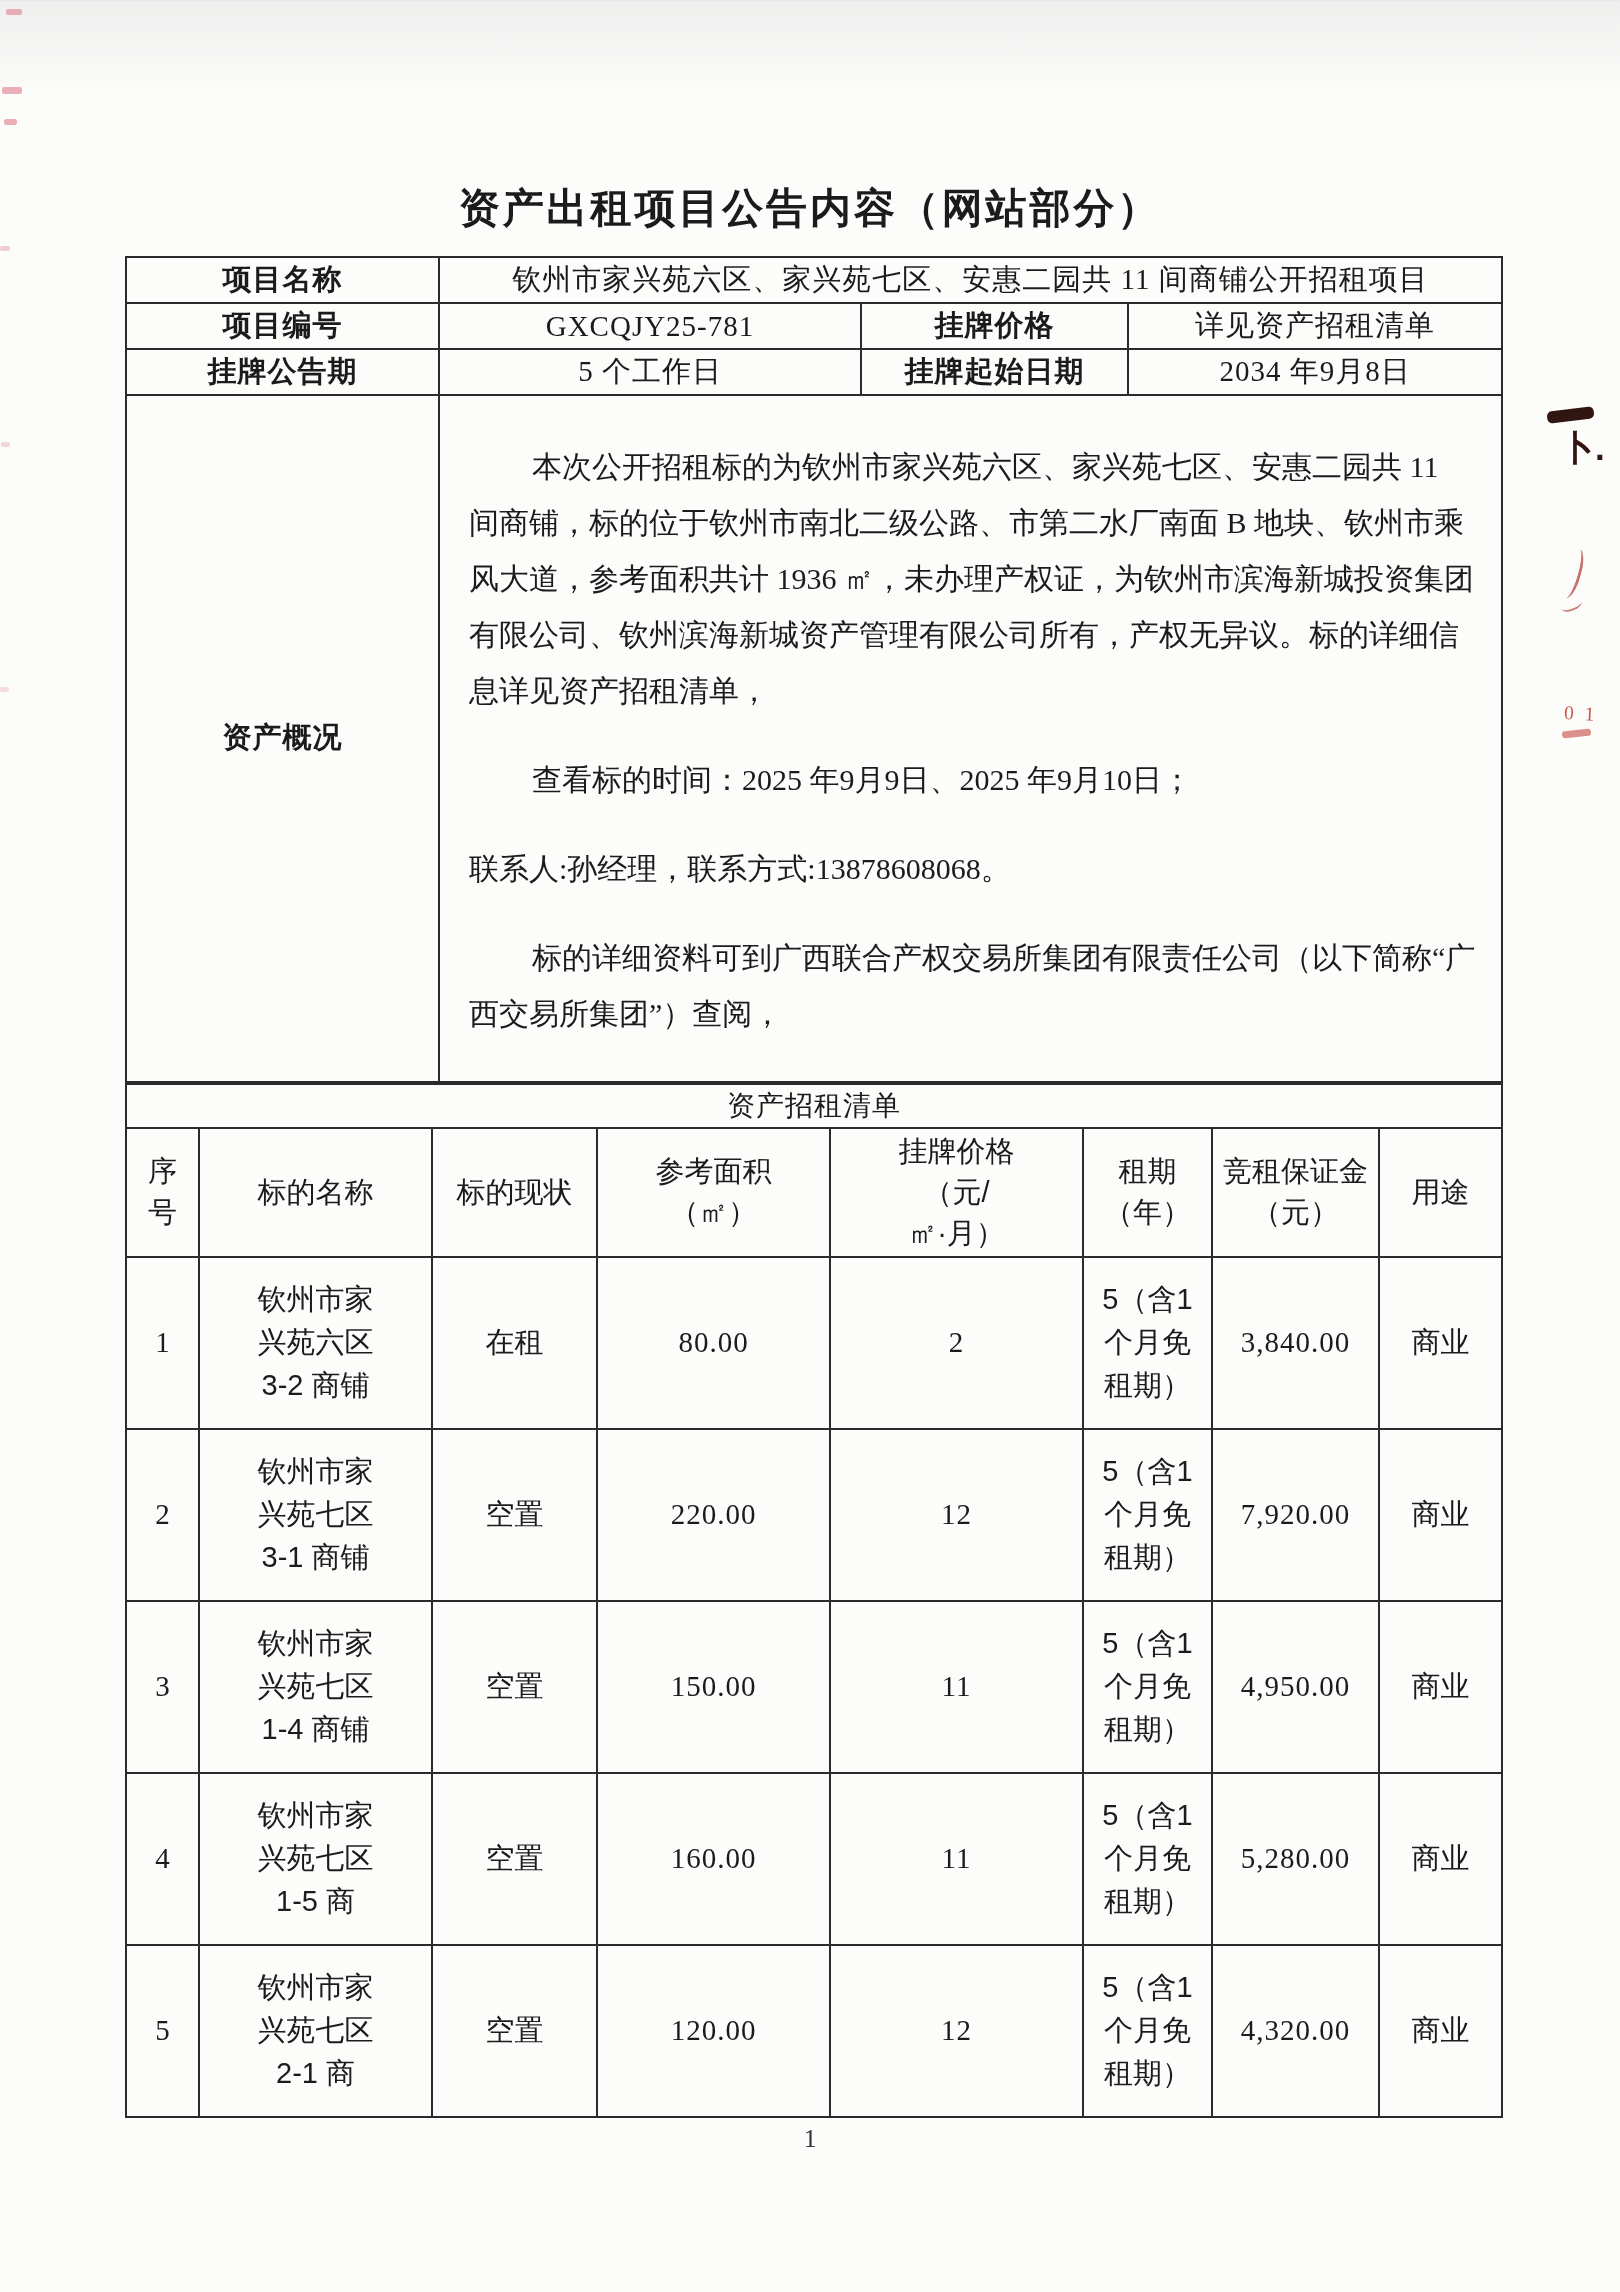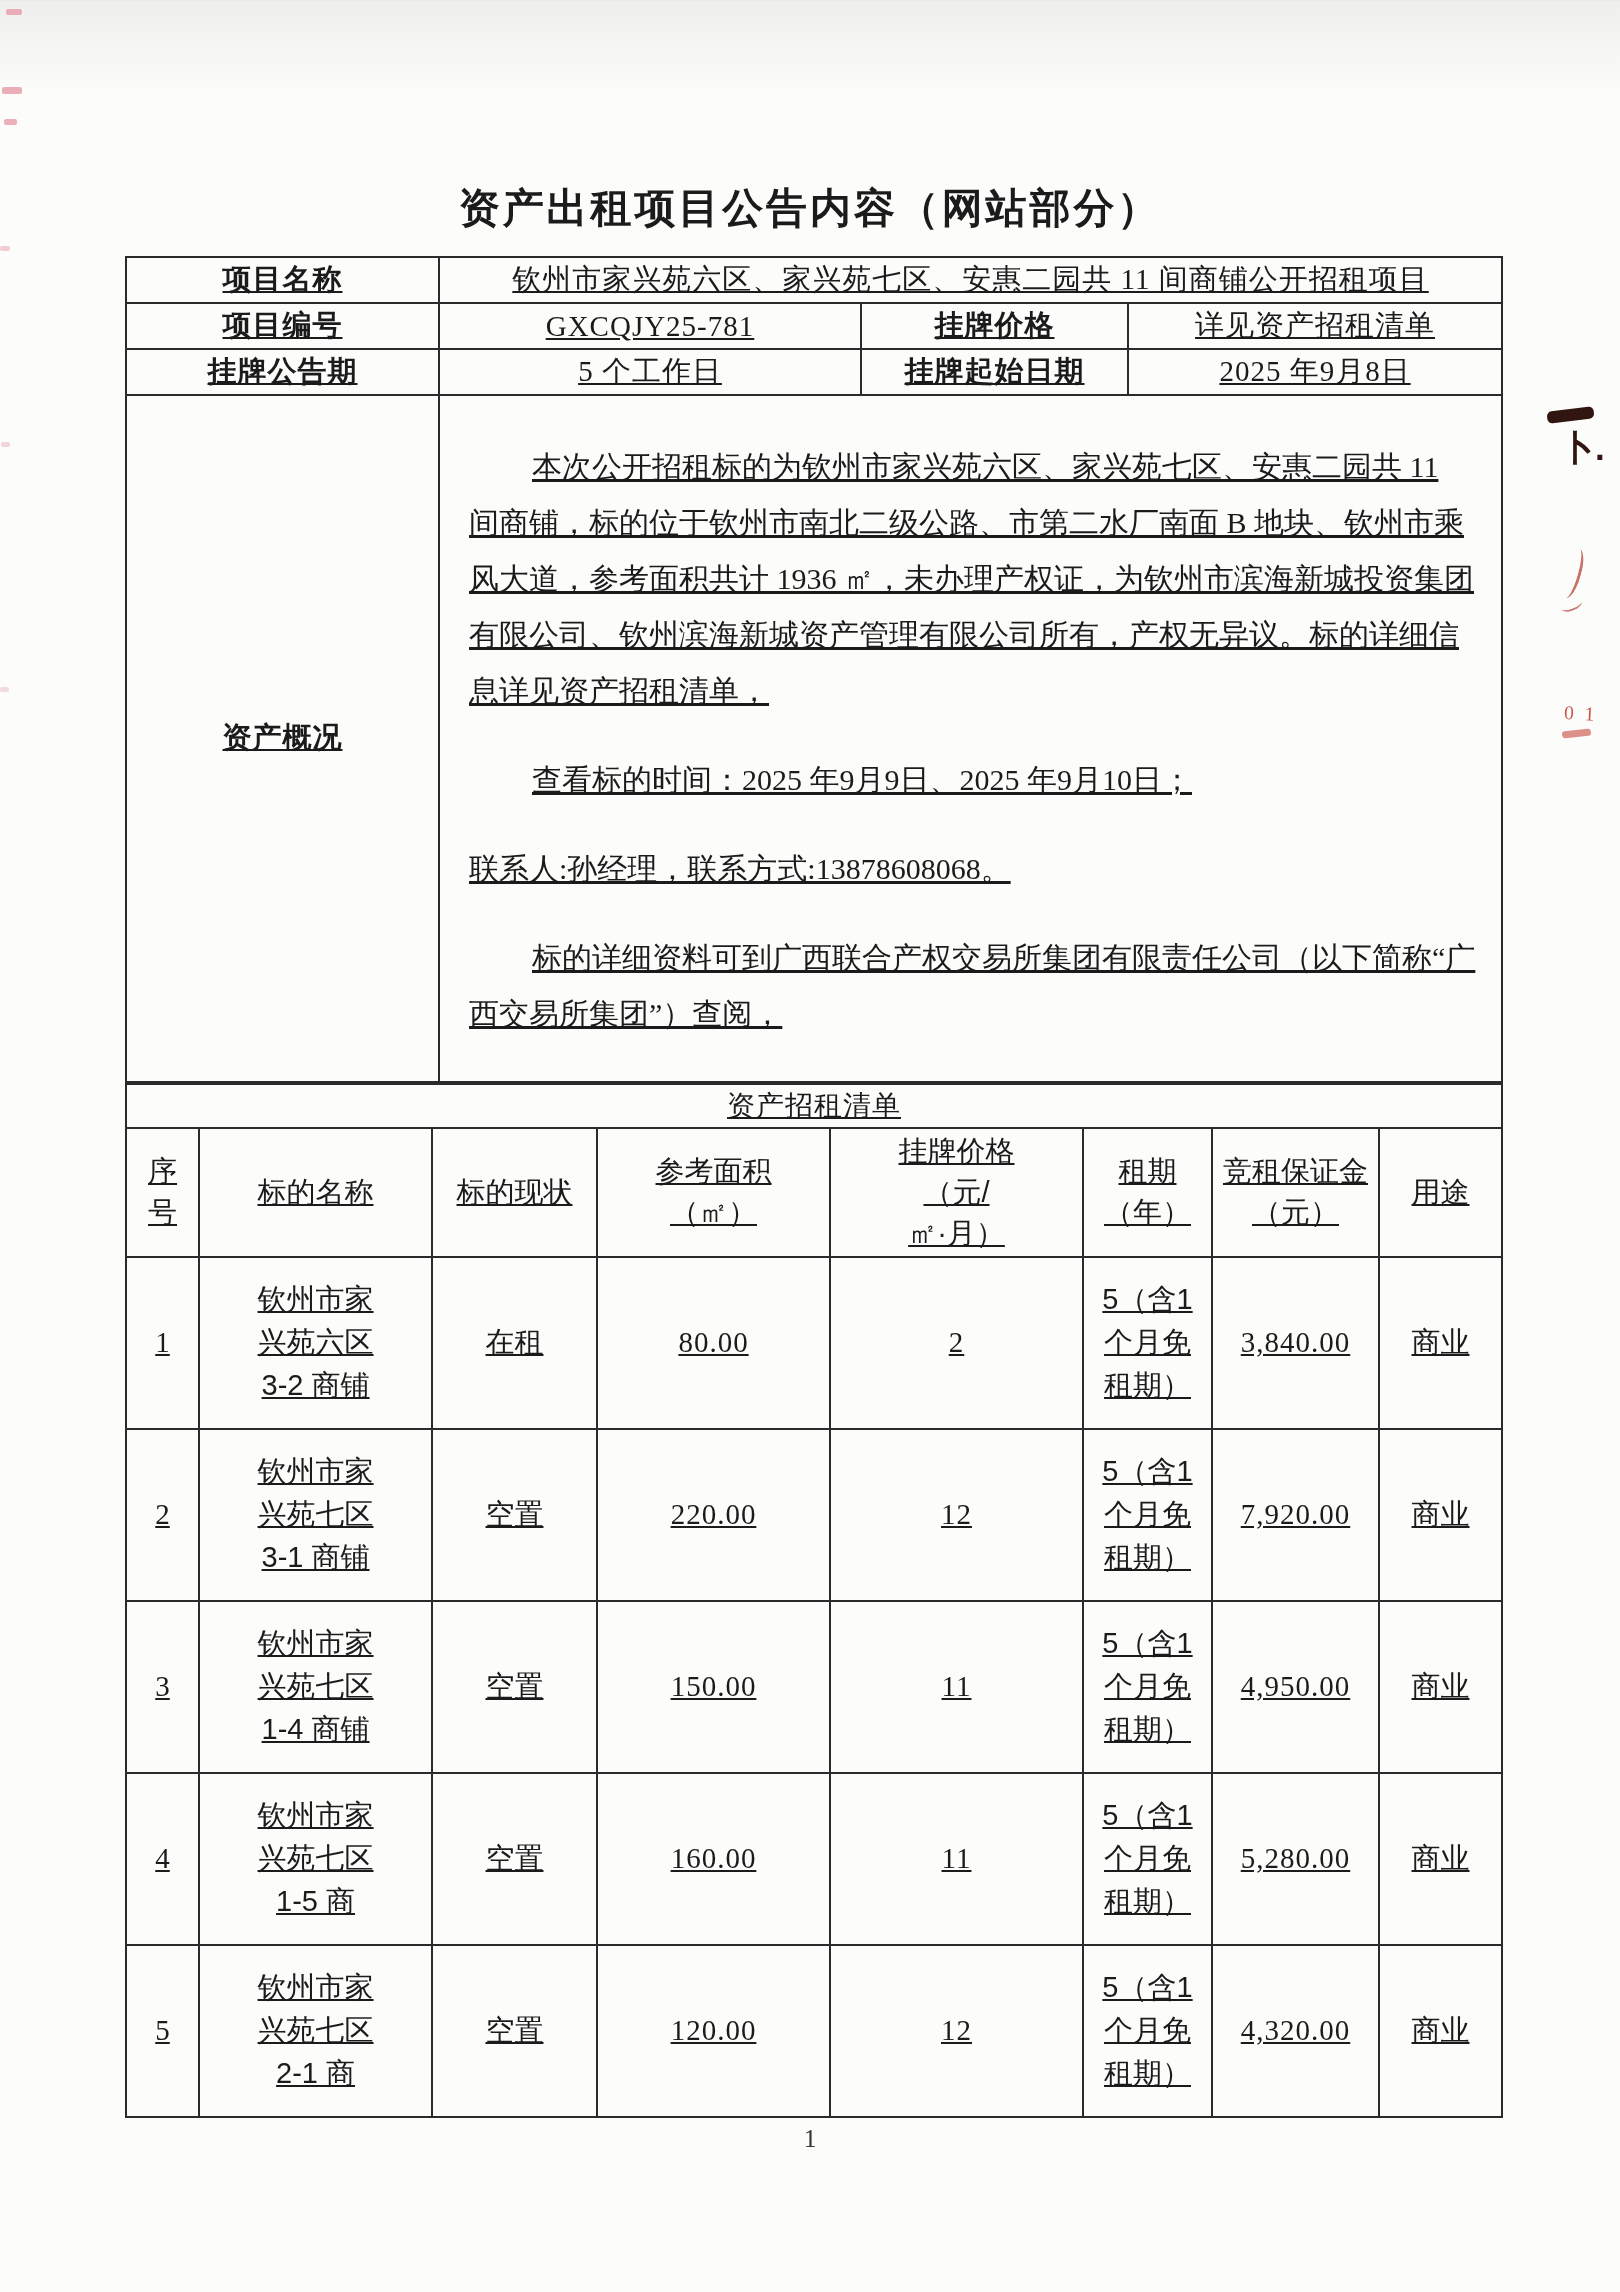--- a/index.html
+++ b/index.html
@@ -25,21 +25,21 @@
   .tables { position:absolute; left:125px; top:255px; width:1376px; }
   table { border-collapse:collapse; table-layout:fixed; width:1376px; }
   td, th {
     border:2px solid #2b2b2b;
     text-align:center; vertical-align:middle;
     font-size:29px; font-weight:400;
     padding:2px 5.9px;
     white-space:pre-line;
     overflow:hidden;
   }
-  .outer { border:2.9px solid #242424;text-decoration:underline; }
+  .outer { border:2.9px solid #242424; }
   .lbl { font-weight:700; letter-spacing:1px; }
   .val { font-family:"Liberation Serif", serif; letter-spacing:1px; }
   .ov-cell { text-align:left; vertical-align:top; padding:9.8px 25.5px 5.9px 29px; }
   .ov-cell p {
     margin:0; line-height:56px; font-size:30px;
     font-family:"Liberation Serif", serif;
     white-space:normal;
   }
   .ov-cell p.ind { text-indent:63px; }
   .banner-cell { font-size:28px; letter-spacing:1px; }
@@ -88,21 +88,21 @@
       <tr style="height:44px">
         <td class="lbl">项目编号</td>
         <td class="val">GXCQJY25-781</td>
         <td class="lbl">挂牌价格</td>
         <td class="val">详见资产招租清单</td>
       </tr>
       <tr style="height:44px">
         <td class="lbl">挂牌公告期</td>
         <td class="val">5 个工作日</td>
         <td class="lbl">挂牌起始日期</td>
-        <td class="val">2025 年9月8日</td>
+        <td class="val">2034 年9月8日</td>
       </tr>
       <tr style="height:567px">
         <td class="lbl">资产概况</td>
         <td class="ov-cell" colspan="3">
           <p class="ind">本次公开招租标的为钦州市家兴苑六区、家兴苑七区、安惠二园共 11 间商铺，标的位于钦州市南北二级公路、市第二水厂南面 B 地块、钦州市乘风大道，参考面积共计 1936 ㎡，未办理产权证，为钦州市滨海新城投资集团有限公司、钦州滨海新城资产管理有限公司所有，产权无异议。标的详细信息详见资产招租清单，</p>
           <p class="ind">查看标的时间：2025 年9月9日、2025 年9月10日；</p>
           <p>联系人:孙经理，联系方式:13878608068。</p>
           <p class="ind">标的详细资料可到广西联合产权交易所集团有限责任公司（以下简称“广西交易所集团”）查阅，</p>
         </td>
       </tr>

